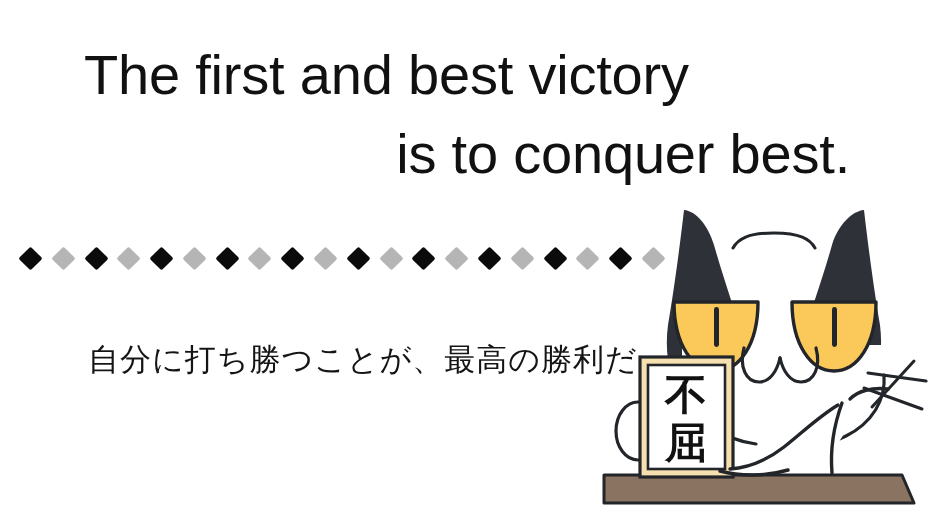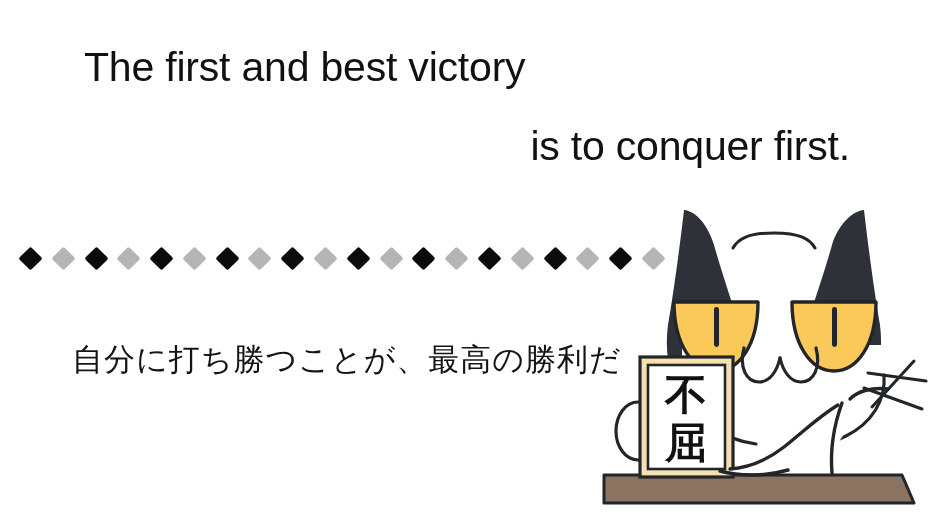--- a/index.html
+++ b/index.html
@@ -16,21 +16,21 @@
     background:#ffffff;
   }
 
   
   .quote-en {
     position:absolute;
     left:0; width:880px;
     color:#111111;
     font-family:"Liberation Sans", sans-serif;
     font-weight:400;
-    font-size:41px;
+    font-size:56px;
     line-height:1.0;
     letter-spacing:-0.2px;
     white-space:nowrap;
   }
   .quote-en-l1 { top:47px;  text-align:left;  padding-left:84px; }
   .quote-en-l2 { top:126px; text-align:right; padding-right:30px; }
 
   
   #divider {
     position:absolute;
@@ -52,21 +52,21 @@
   
   .quote-ja {
     position:absolute;
     color:#141414;
     font-family:"DejaVu Sans", sans-serif;
     font-weight:400;
     font-size:31px;
     line-height:1.0;
     white-space:nowrap;
   }
-  .quote-ja-l1 { left:72px;  top:344px; letter-spacing:1px; }
+  .quote-ja-l1 { left:88px;  top:344px; letter-spacing:1px; }
   .quote-ja-l2 { left:88px;  top:392px; width:502px; text-align:right; letter-spacing:1px; }
 
   
   #cat {
     position:absolute;
     left:596px; top:185px;
     width:354px; height:338px;
   }
   #cat svg { display:block; width:100%; height:100%; }
 
@@ -76,21 +76,21 @@
     font-weight:700;
     fill:#111111;
   }
 </style>
 </head>
 <body>
 
 <div id="card">
 
   <div class="quote-en quote-en-l1">The first and best victory</div>
-  <div class="quote-en quote-en-l2">is to conquer first.</div>
+  <div class="quote-en quote-en-l2">is to conquer best.</div>
 
   <div id="divider">
     <span class="diamond dark" style="background: rgb(11, 11, 11);"></span>
     <span class="diamond light" style="background: rgb(181, 181, 181);"></span>
     <span class="diamond dark" style="background: rgb(11, 11, 11);"></span>
     <span class="diamond light" style="background: rgb(181, 181, 181);"></span>
     <span class="diamond dark" style="background: rgb(11, 11, 11);"></span>
     <span class="diamond light" style="background: rgb(181, 181, 181);"></span>
     <span class="diamond dark" style="background: rgb(11, 11, 11);"></span>
     <span class="diamond light" style="background: rgb(181, 181, 181);"></span>

